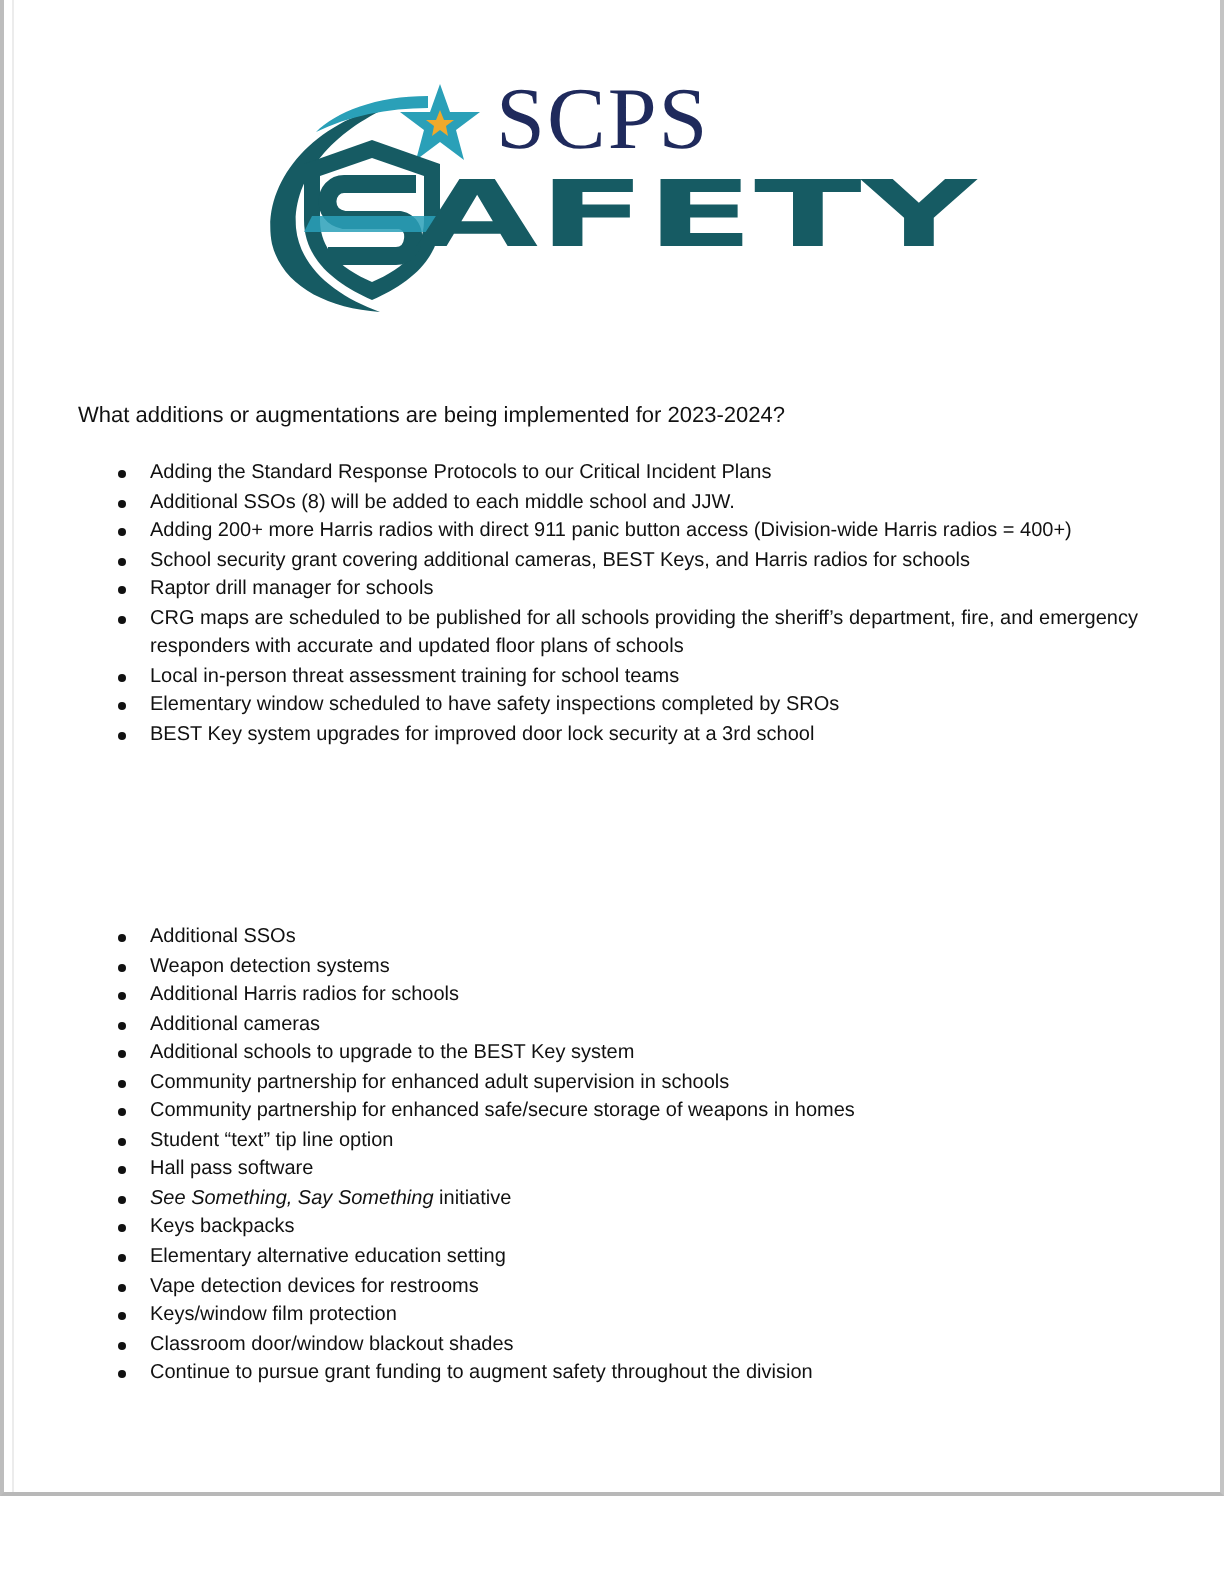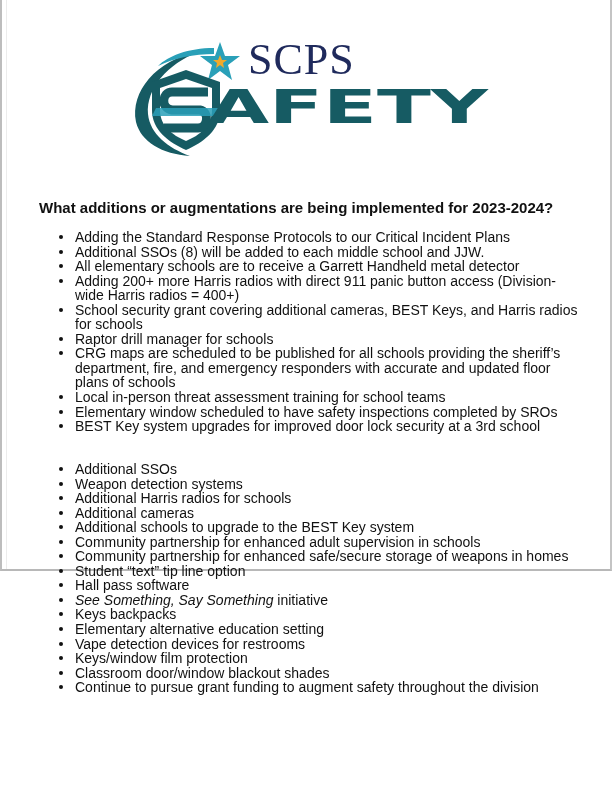--- a/index.html
+++ b/index.html
@@ -13,21 +13,21 @@
       position: relative;
       overflow: hidden;
       font-family: "Liberation Sans", sans-serif;
       color: #111111;
     }
     .page {
       position: absolute;
       left: 0;
       top: 0;
       width: 612px;
-      height: 571px;
+      height: 748px;
       border-left: 2px solid #bdbdbd;
       border-right: 2px solid #c4c4c4;
       border-bottom: 2px solid #b8b8b8;
       box-sizing: border-box;
       background: #ffffff;
     }
     .inner-edge {
       position: absolute;
       left: 4px;
       top: 0;
@@ -39,38 +39,38 @@
       position: absolute;
       left: 126px;
       top: 30px;
       width: 370px;
       height: 130px;
     }
     .logo svg { display: block; }
     .section-heading {
       position: absolute;
       left: 37px;
-      font-size: 15px;
+      font-size: 11px;
       line-height: 14px;
       margin: 0;
-      font-weight: bold;
+      font-weight: normal;
       white-space: nowrap;
     }
     .list {
       position: absolute;
       left: 37px;
       margin: 0;
       padding: 0;
       list-style: none;
       width: 540px;
     }
     .list li {
       position: relative;
       padding-left: 36px;
-      font-size: 14px;
+      font-size: 10px;
       line-height: 14.55px;
     }
     .list li .bullet {
       position: absolute;
       left: 20px;
       top: 5px;
       width: 4px;
       height: 4px;
       border-radius: 50%;
       background: #111111;
@@ -106,21 +106,20 @@
 
       <text x="80" y="93" font-family="'DejaVu Sans', sans-serif" font-weight="bold" font-size="46" fill="#165b63" textLength="280" lengthAdjust="spacingAndGlyphs">AFETY</text>
     </svg>
   </div>
 
   <h2 class="section-heading" style="top:201px;">What additions or augmentations are being implemented for 2023-2024?</h2>
 
   <ul class="list" style="top:230px;">
     <li><span class="bullet"></span><span>Adding the Standard Response Protocols to our Critical Incident Plans</span></li>
     <li><span class="bullet"></span><span>Additional SSOs (8) will be added to each middle school and JJW.</span></li>
-    <li><span class="bullet"></span><span>All elementary schools are to receive a Garrett Handheld metal detector</span></li>
     <li><span class="bullet"></span><span>Adding 200+ more Harris radios with direct 911 panic button access (Division-wide Harris radios = 400+)</span></li>
     <li><span class="bullet"></span><span>School security grant covering additional cameras, BEST Keys, and Harris radios for schools</span></li>
     <li><span class="bullet"></span><span>Raptor drill manager for schools</span></li>
     <li><span class="bullet"></span><span>CRG maps are scheduled to be published for all schools providing the sheriff’s department, fire, and emergency responders with accurate and updated floor plans of schools</span></li>
     <li><span class="bullet"></span><span>Local in-person threat assessment training for school teams</span></li>
     <li><span class="bullet"></span><span>Elementary window scheduled to have safety inspections completed by SROs</span></li>
     <li><span class="bullet"></span><span>BEST Key system upgrades for improved door lock security at a 3rd school</span></li>
   </ul>
 
 

